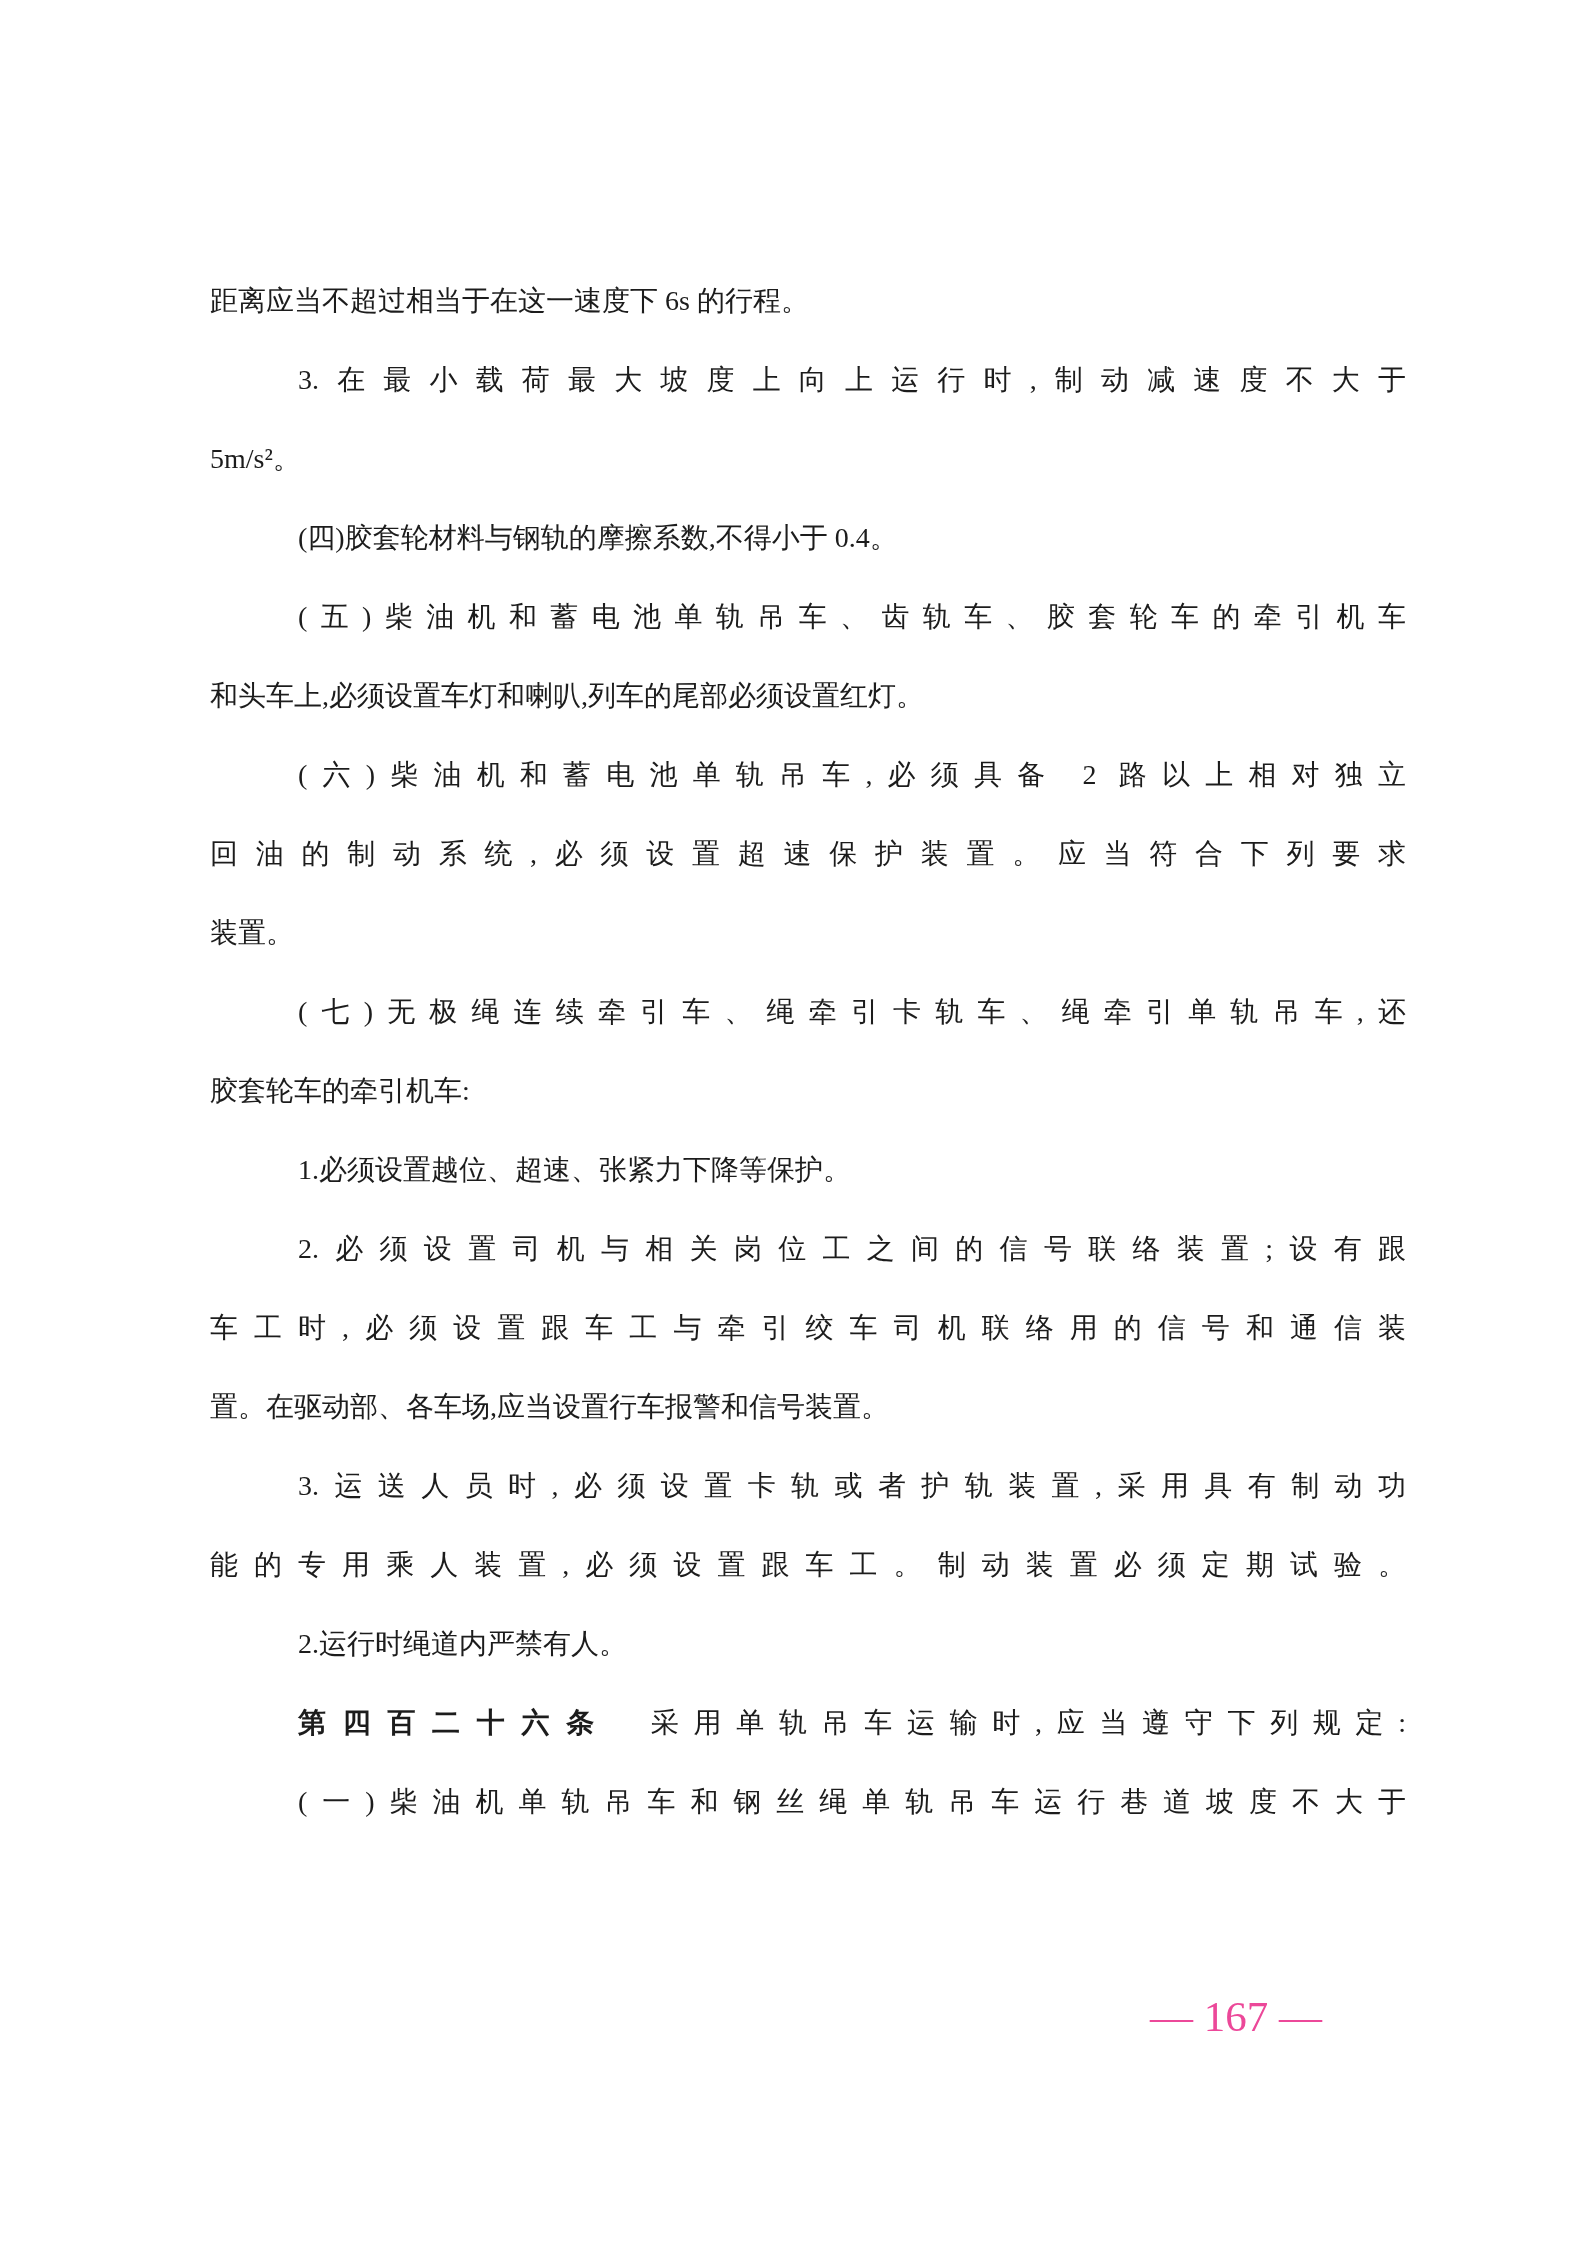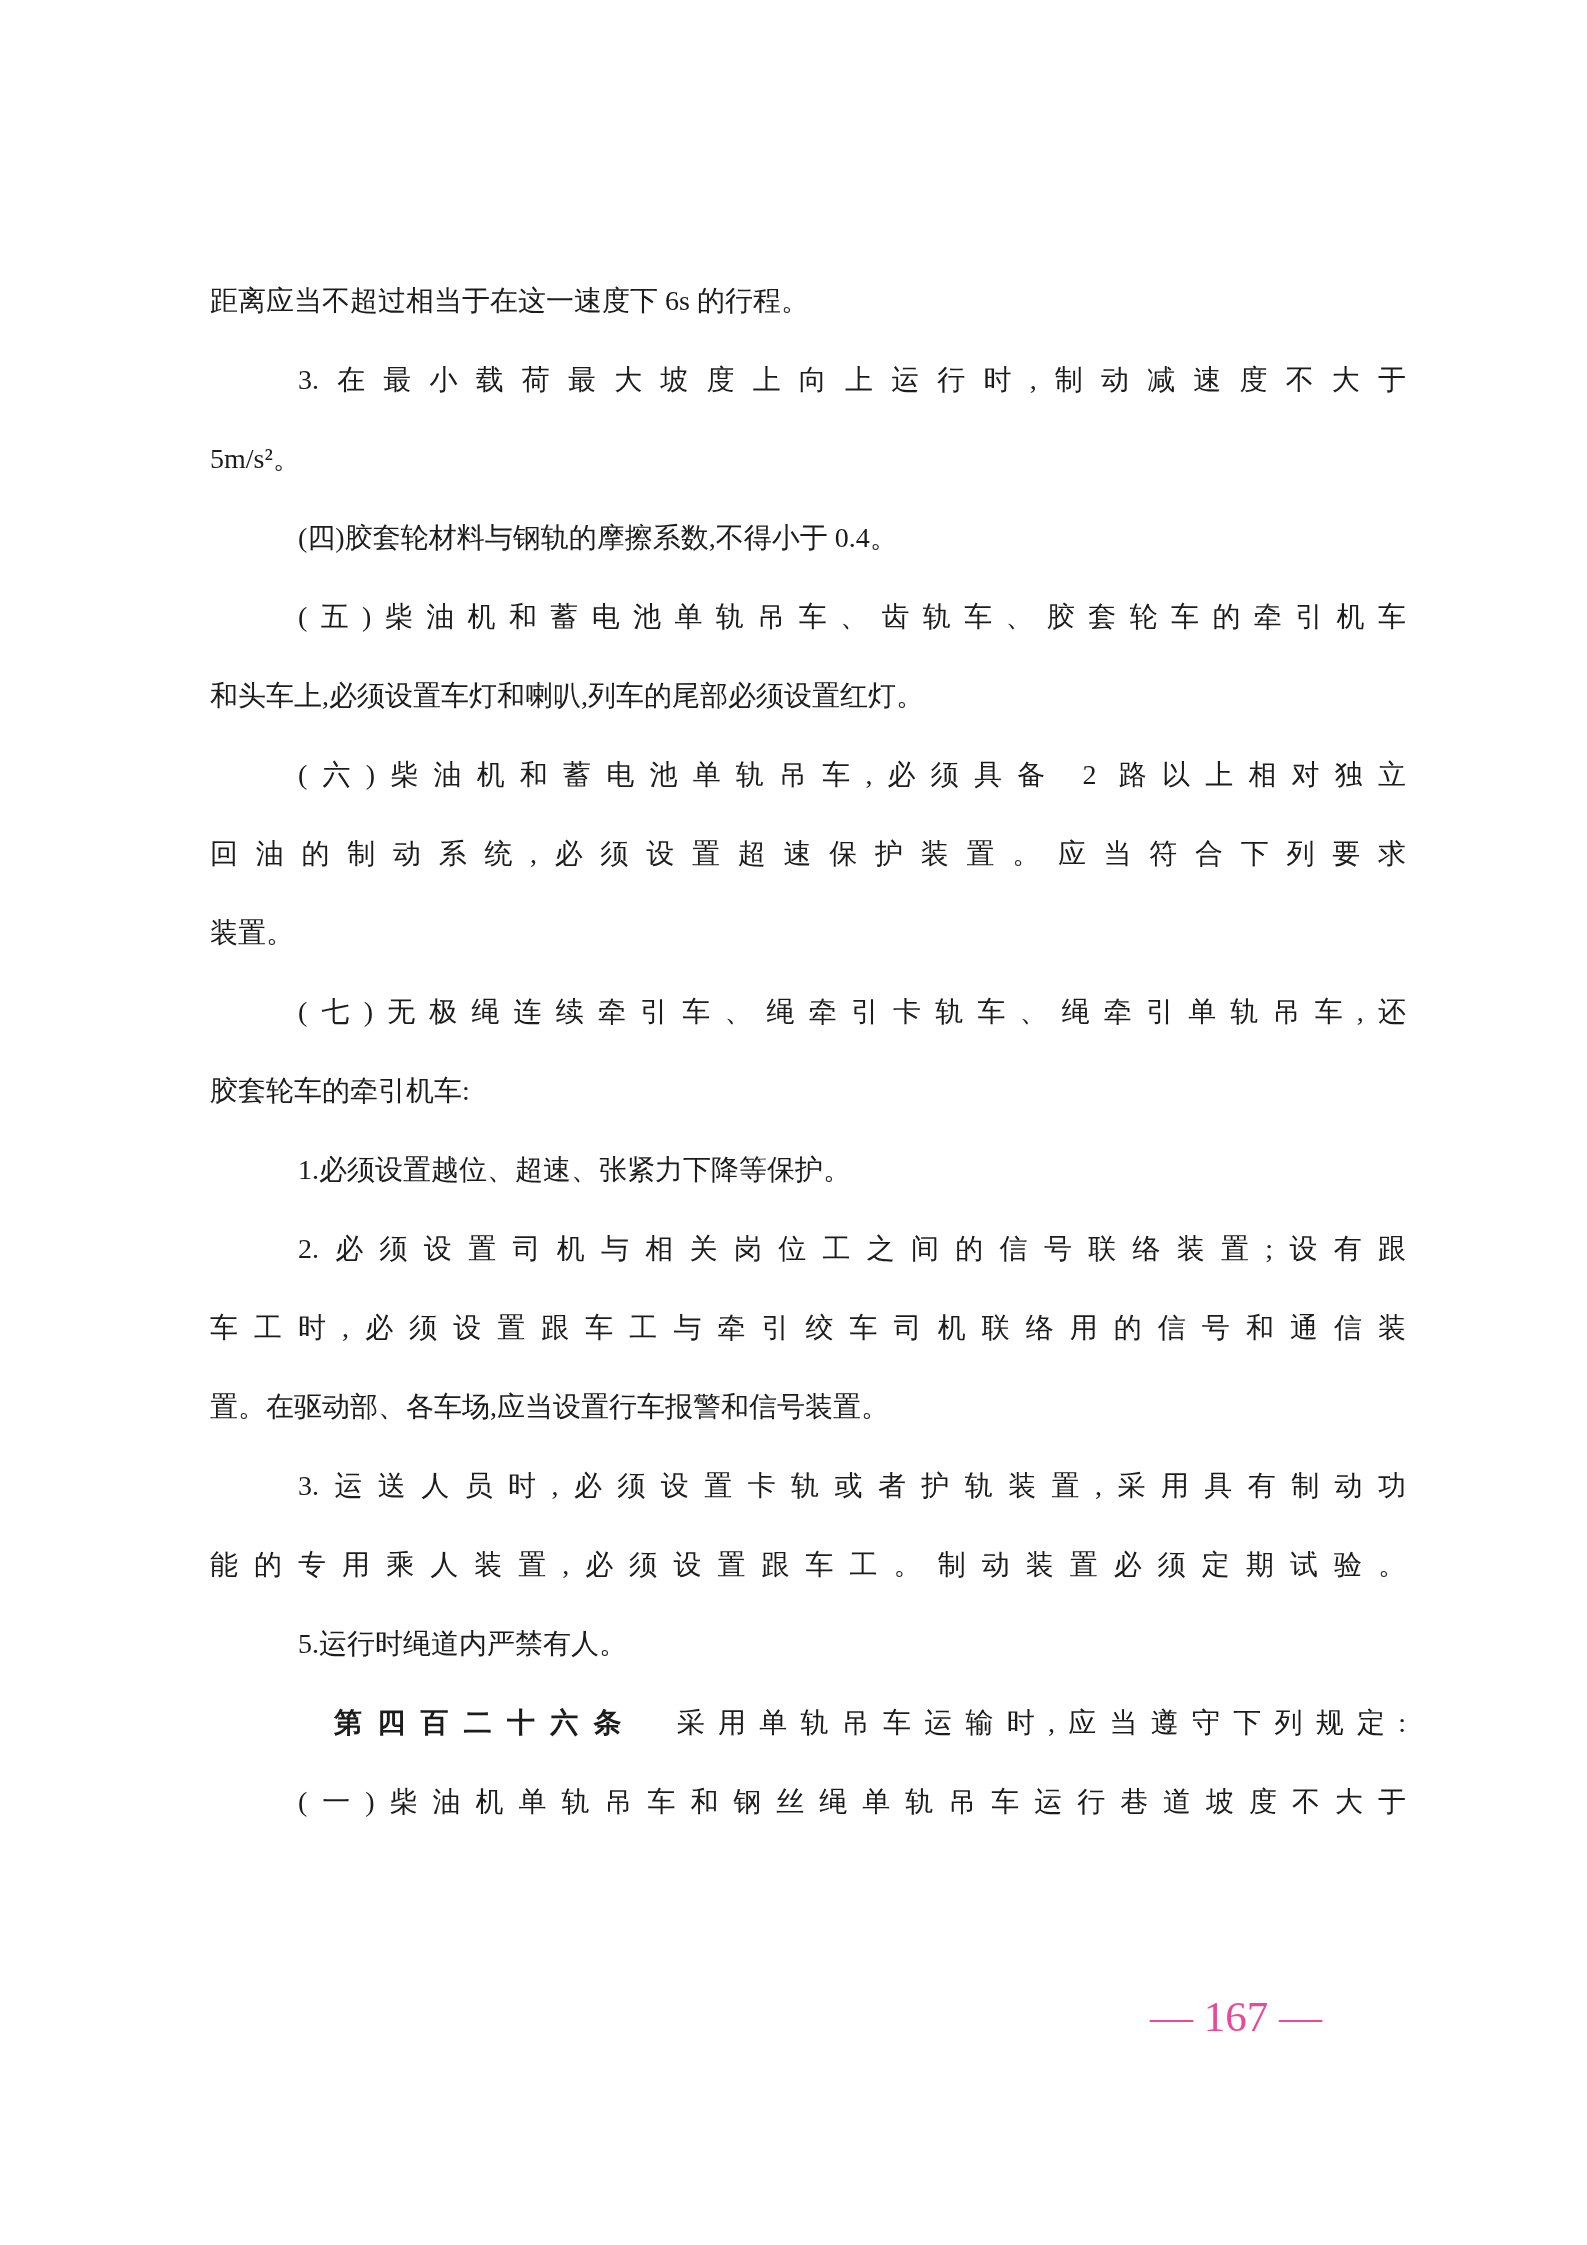--- a/index.html
+++ b/index.html
@@ -36,21 +36,20 @@
   .line.just {
     text-align: justify;
     text-align-last: justify;
     text-justify: inter-character;
   }
   .bold-run {
     font-weight: 700;
     font-family: "Liberation Sans", "DejaVu Sans", sans-serif;
     margin-right: 40px;
     letter-spacing: 2px;
-    margin-left: 36px;
   }
   .page-number {
     position: absolute;
     left: 1150px;
     top: 1993px;
     width: 260px;
     font-size: 43px;
     line-height: 48px;
     white-space: nowrap;
     color: #ec4899;
@@ -71,18 +70,18 @@
       <div class="line just"><span>回油的制动系统,必须设置超速保护装置。应当符合下列要求</span></div>
       <div class="line"><span>装置。</span></div>
       <div class="line indent just"><span>(七)无极绳连续牵引车、绳牵引卡轨车、绳牵引单轨吊车,还</span></div>
       <div class="line"><span>胶套轮车的牵引机车:</span></div>
       <div class="line indent"><span>1.必须设置越位、超速、张紧力下降等保护。</span></div>
       <div class="line indent just"><span>2.必须设置司机与相关岗位工之间的信号联络装置;设有跟</span></div>
       <div class="line just"><span>车工时,必须设置跟车工与牵引绞车司机联络用的信号和通信装</span></div>
       <div class="line"><span>置。在驱动部、各车场,应当设置行车报警和信号装置。</span></div>
       <div class="line indent just"><span>3.运送人员时,必须设置卡轨或者护轨装置,采用具有制动功</span></div>
       <div class="line just"><span>能的专用乘人装置,必须设置跟车工。制动装置必须定期试验。</span></div>
-      <div class="line indent"><span>5.运行时绳道内严禁有人。</span></div>
+      <div class="line indent"><span>2.运行时绳道内严禁有人。</span></div>
       <div class="line indent just"><span class="bold-run">第四百二十六条</span><span>采用单轨吊车运输时,应当遵守下列规定:</span></div>
       <div class="line indent just"><span>(一)柴油机单轨吊车和钢丝绳单轨吊车运行巷道坡度不大于</span></div>
     </main>
   <div class="page-number">— 167 —</div>
 </div>
 
 </body></html>

